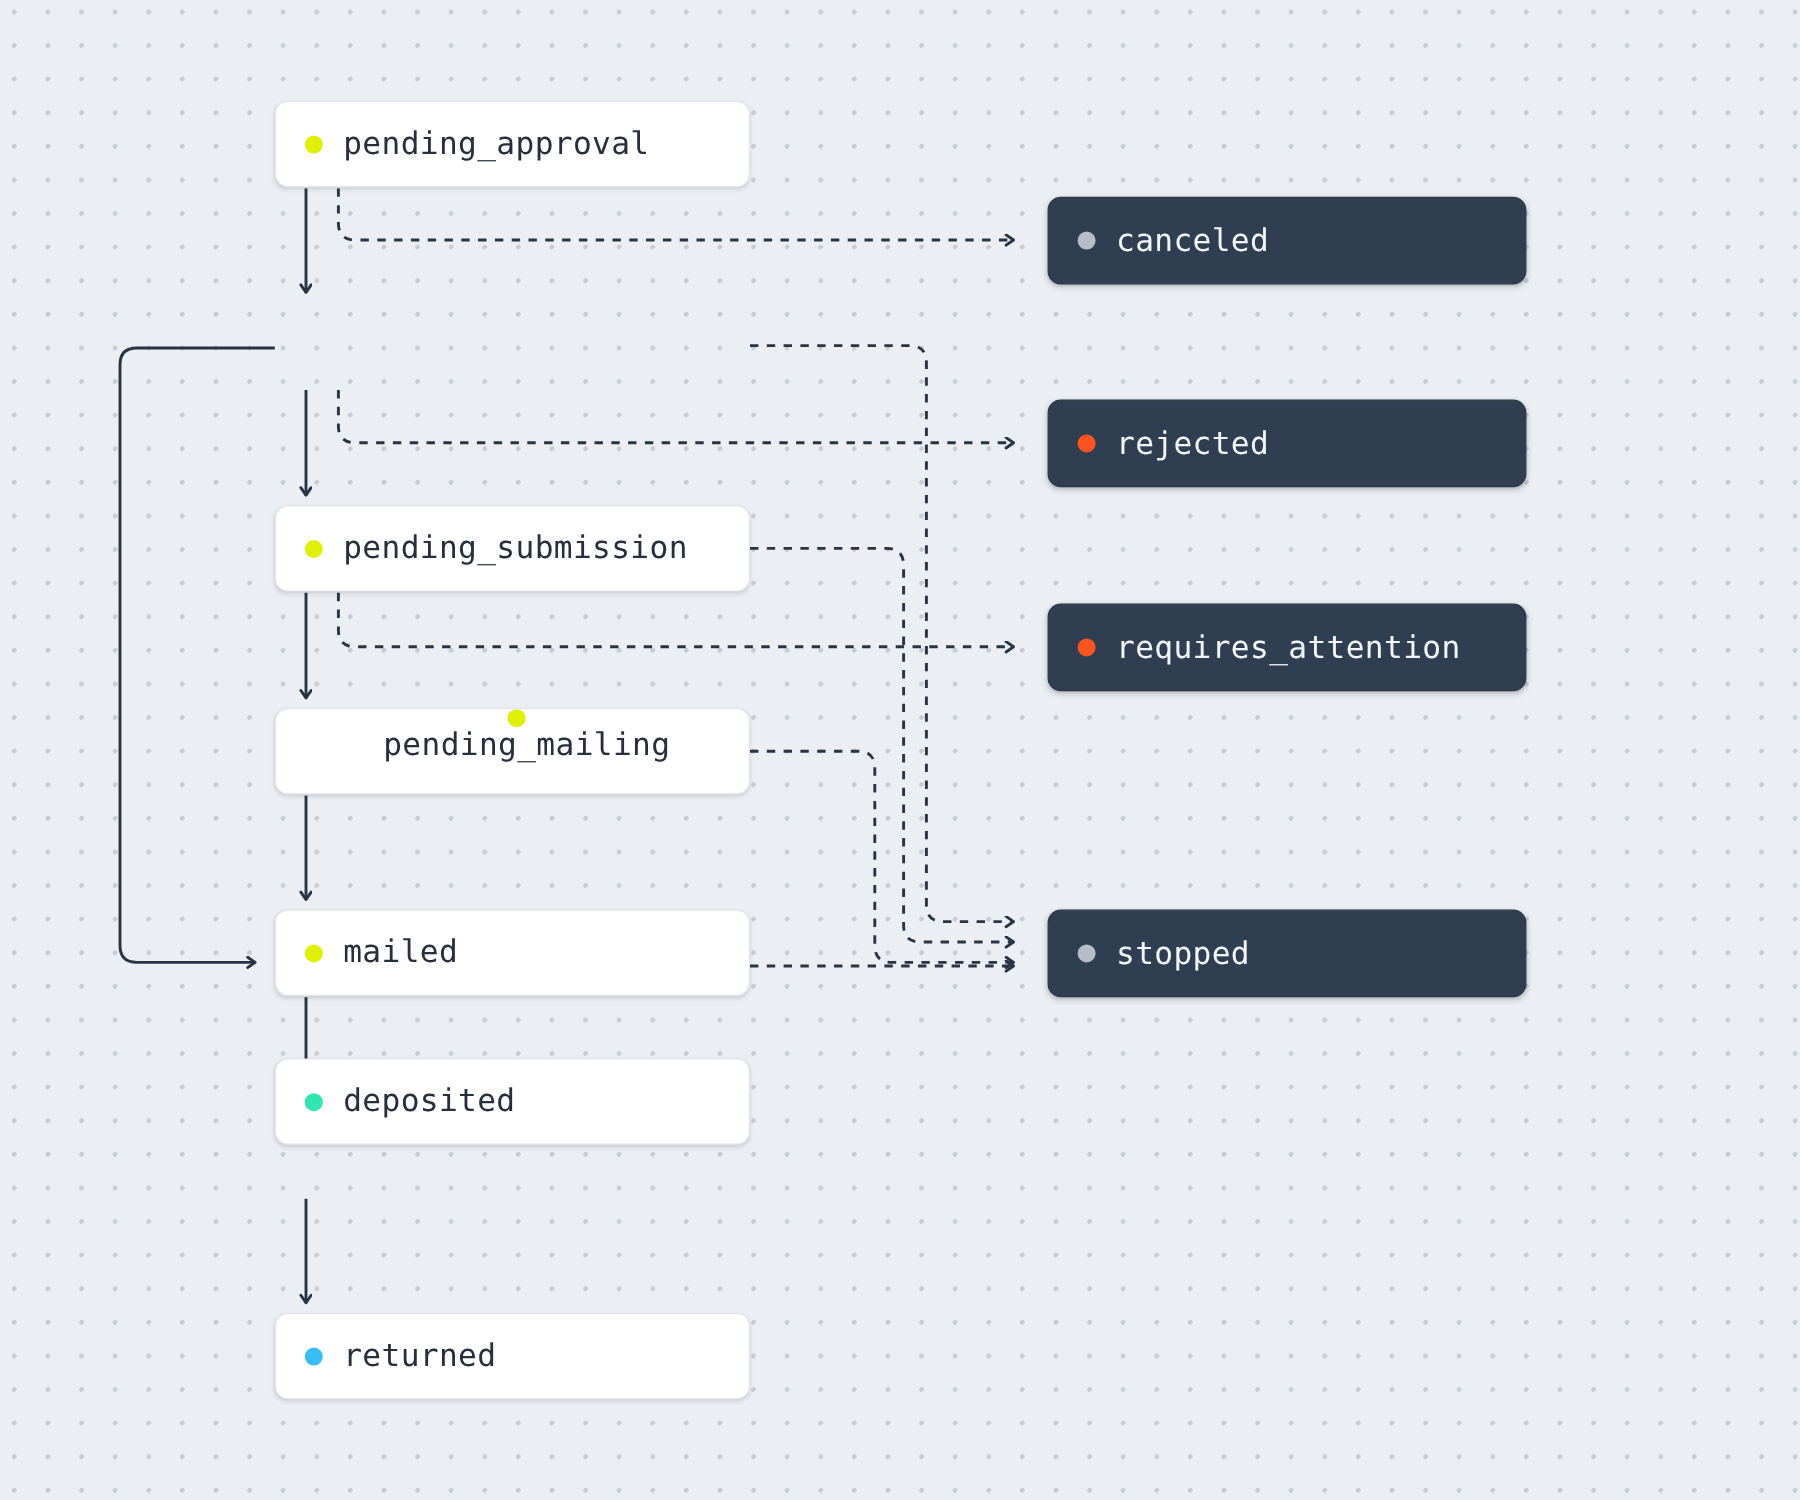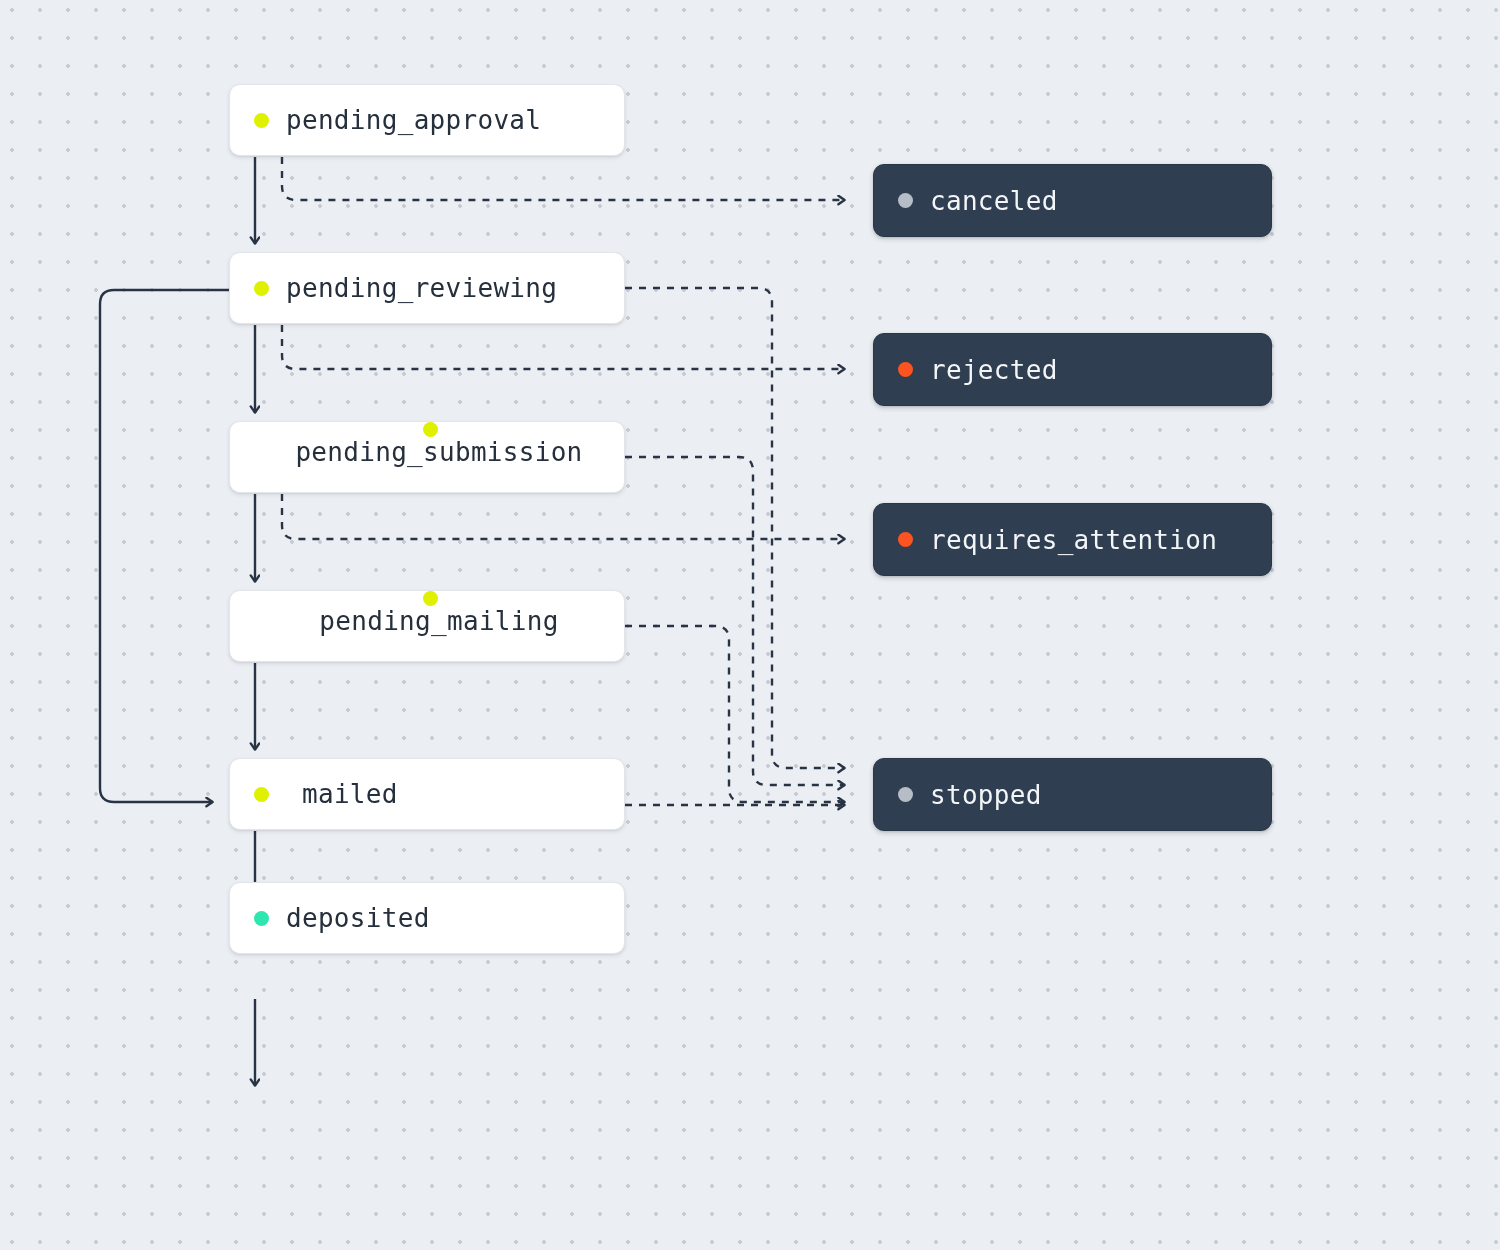--- a/index.html
+++ b/index.html
@@ -115,45 +115,45 @@
 
       <path stroke-dasharray="7 7" d="M 625 805 L 845 805" marker-end="url(#ah)"></path>
     </g>
   </svg>
 
   <div class="node light" style="left:229px; top:84px; width:396px; height:72px;">
     <span class="dot" style="background:#dff000;"></span>
     <span class="node-label">pending_approval</span>
   </div>
 
-  <div class="node light" style="left:229px; top:252px; width:396px; height:72px;">
-    <span class="dot" style="background:#dff000;"></span>
-    <span class="node-label">pending_reviewing</span>
-  </div>
 
-  <div class="node light" style="left:229px; top:421px; width:396px; height:72px;flex-direction:column;">
+  <div class="node light" style="left:229px; top:421px; width:396px; height:72px;">
     <span class="dot" style="background:#dff000;"></span>
     <span class="node-label">pending_submission</span>
   </div>
 
   <div class="node light" style="left:229px; top:590px; width:396px; height:72px;flex-direction:column;">
     <span class="dot" style="background:#dff000;"></span>
     <span class="node-label">pending_mailing</span>
   </div>
 
-  <div class="node light" style="left:229px; top:758px; width:396px; height:72px;gap:16px;">
+  <div class="node light" style="left:229px; top:758px; width:396px; height:72px;">
     <span class="dot" style="background:#dff000;"></span>
     <span class="node-label">mailed</span>
   </div>
 
   <div class="node light" style="left:229px; top:882px; width:396px; height:72px;">
     <span class="dot" style="background:#2ee6b0;"></span>
     <span class="node-label">deposited</span>
   </div>
 
+  <div class="node light" style="left:229px; top:1094px; width:396px; height:72px;">
+    <span class="dot" style="background:#38bdf8;"></span>
+    <span class="node-label">returned</span>
+  </div>
 
   <div class="node dark" style="left:873px; top:164px; width:399px; height:73px;">
     <span class="dot" style="background:#b6bdc6;"></span>
     <span class="node-label">canceled</span>
   </div>
 
   <div class="node dark" style="left:873px; top:333px; width:399px; height:73px;">
     <span class="dot" style="background:#fb5420;"></span>
     <span class="node-label">rejected</span>
   </div>

